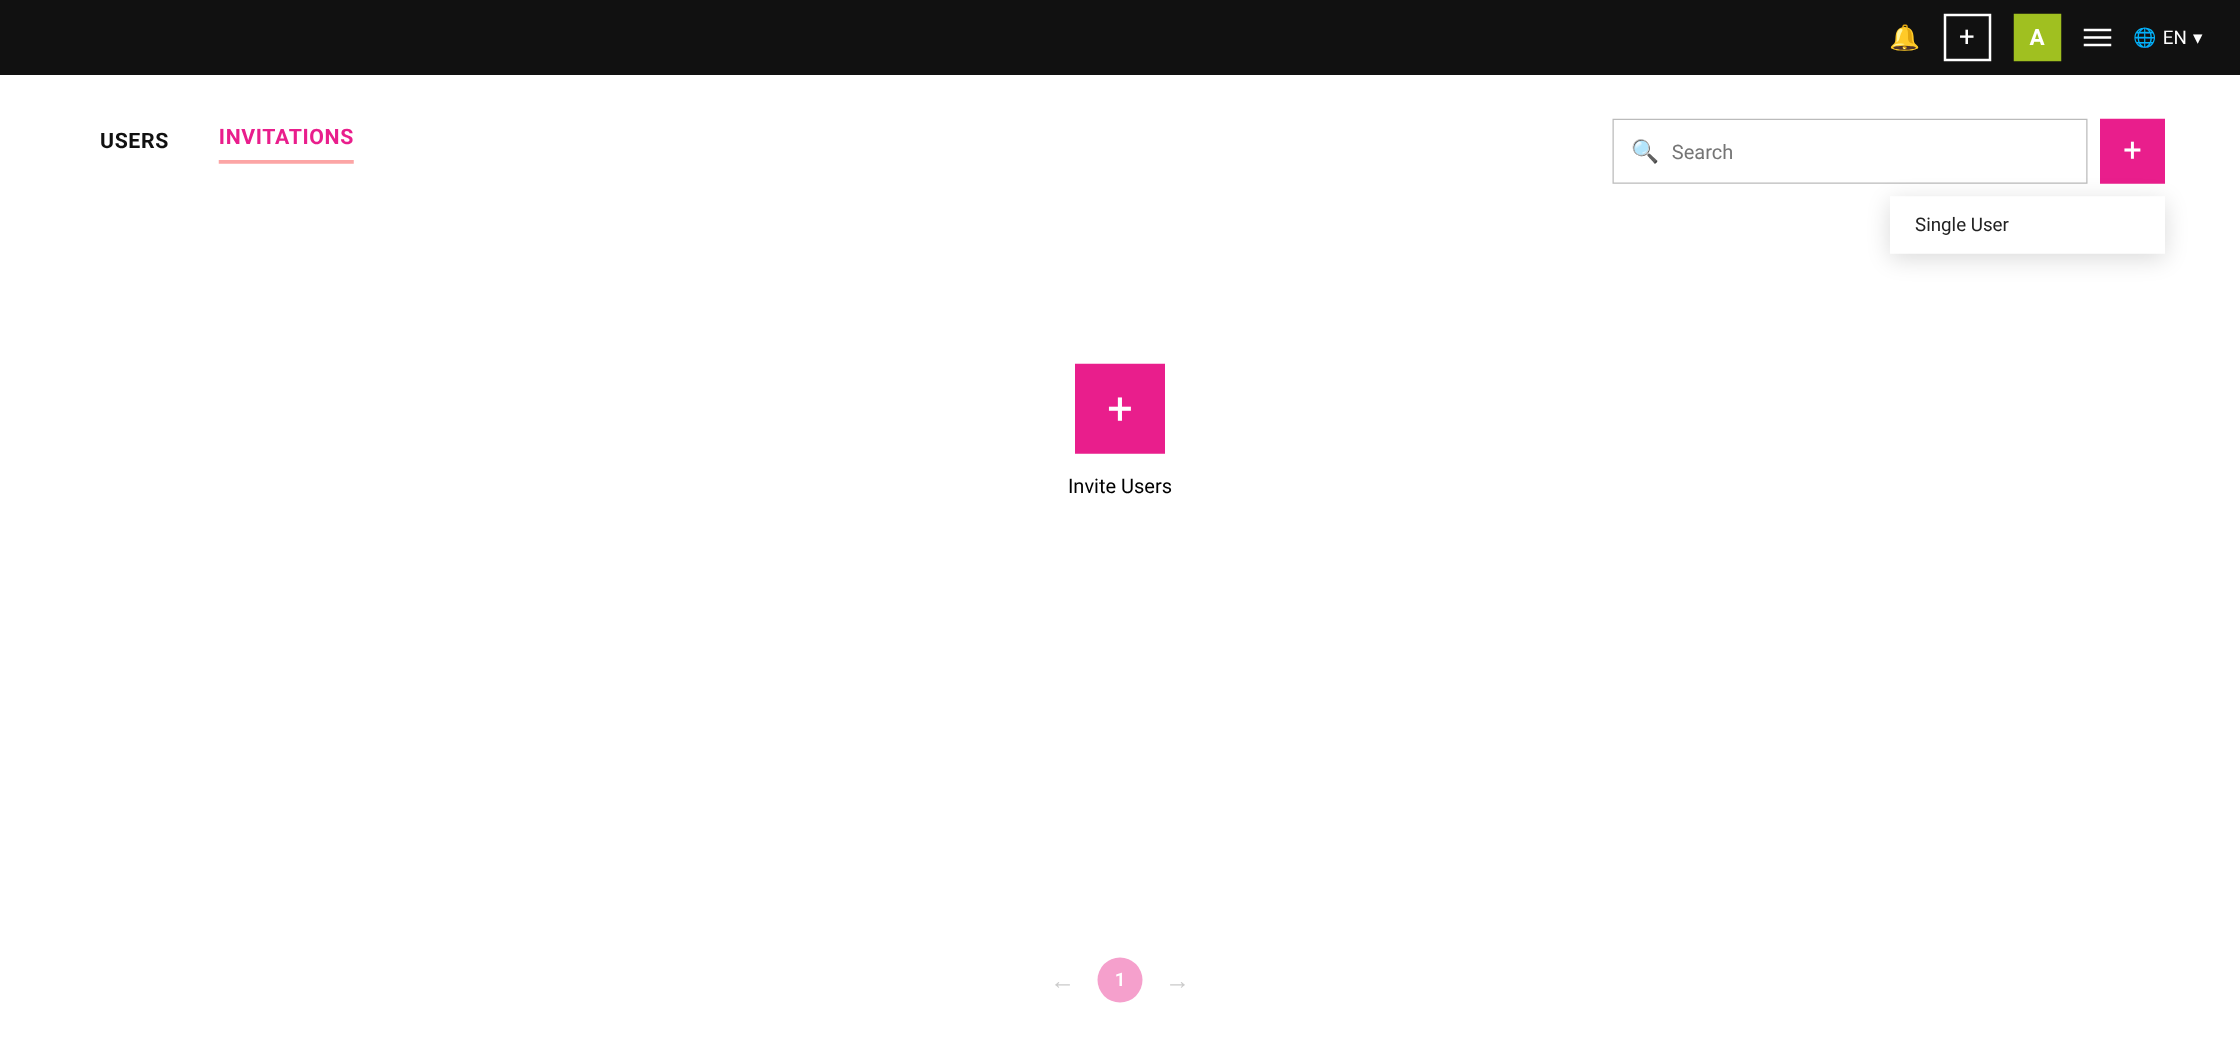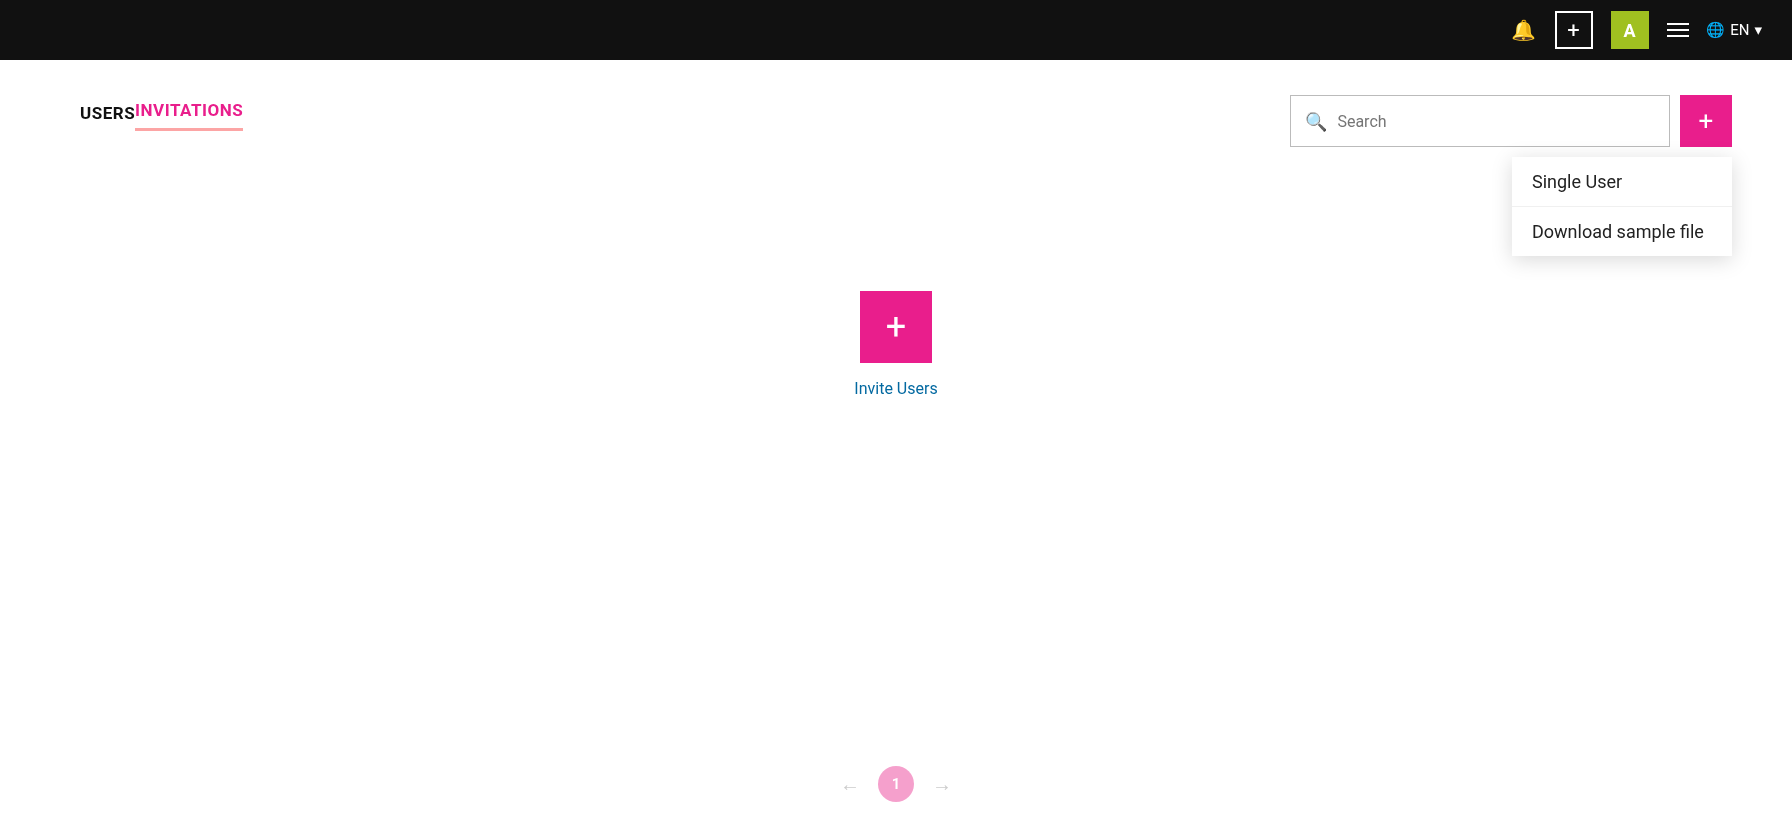--- a/index.html
+++ b/index.html
@@ -97,20 +97,21 @@
       margin-top: 60px;
       padding: 40px 80px;
       background: #fff;
       min-height: 772px;
       position: relative;
     }
 
     
     .tabs {
       display: flex;
+      gap: 40px;
       margin-bottom: 30px;
       align-items: flex-end;
     }
 
     .tab {
       font-size: 17px;
       font-weight: 700;
       cursor: pointer;
       padding-bottom: 8px;
       letter-spacing: 0.5px;
@@ -181,21 +182,21 @@
       top: 97px;
       right: 60px;
       background: #fff;
       box-shadow: 0 4px 20px rgba(0,0,0,0.15);
       min-width: 220px;
       z-index: 50;
     }
 
     .dropdown-item {
       padding: 14px 20px;
-      font-size: 18px;
+      font-size: 15px;
       color: #222;
       cursor: pointer;
       border-bottom: 1px solid #f0f0f0;
     }
 
     .dropdown-item:last-child {
       border-bottom: none;
     }
 
     
@@ -216,21 +217,21 @@
       align-items: center;
       justify-content: center;
       font-size: 36px;
       cursor: pointer;
       border: none;
       margin-bottom: 16px;
     }
 
     .invite-label {
       font-size: 16px;
-      color: #0369a1;
+      color: #000000;
       font-weight: 400;
     }
 
     
     .pagination {
       position: absolute;
       bottom: 30px;
       left: 50%;
       transform: translateX(-50%);
       display: flex;
@@ -288,21 +289,20 @@
   <div class="top-controls">
     <div class="search-box">
       <span class="search-icon-wrap">🔍</span>
       <input class="search-input" type="text" placeholder="Search" style="">
     </div>
     <button class="add-button">+</button>
   </div>
 
   <div class="dropdown-menu">
     <div class="dropdown-item">Single User</div>
-    <div class="dropdown-item">Download sample file</div>
   </div>
 
   <div class="center-content">
     <button class="invite-button">+</button>
     <span class="invite-label">Invite Users</span>
   </div>
 
   <div class="pagination">
     <span class="pagination-arrow">←</span>
     <div class="pagination-page">1</div>

